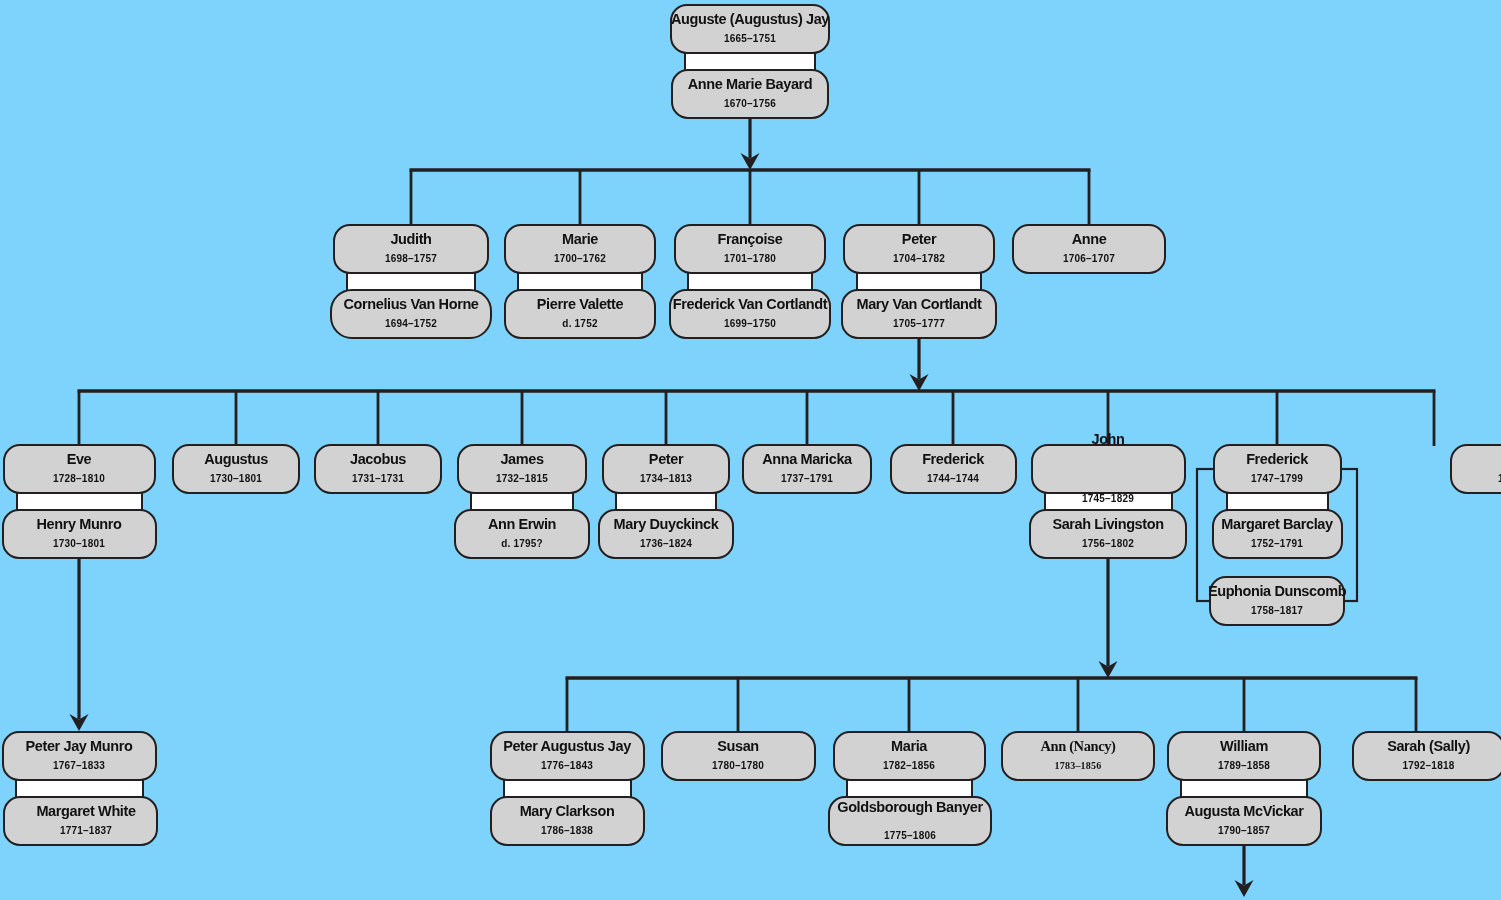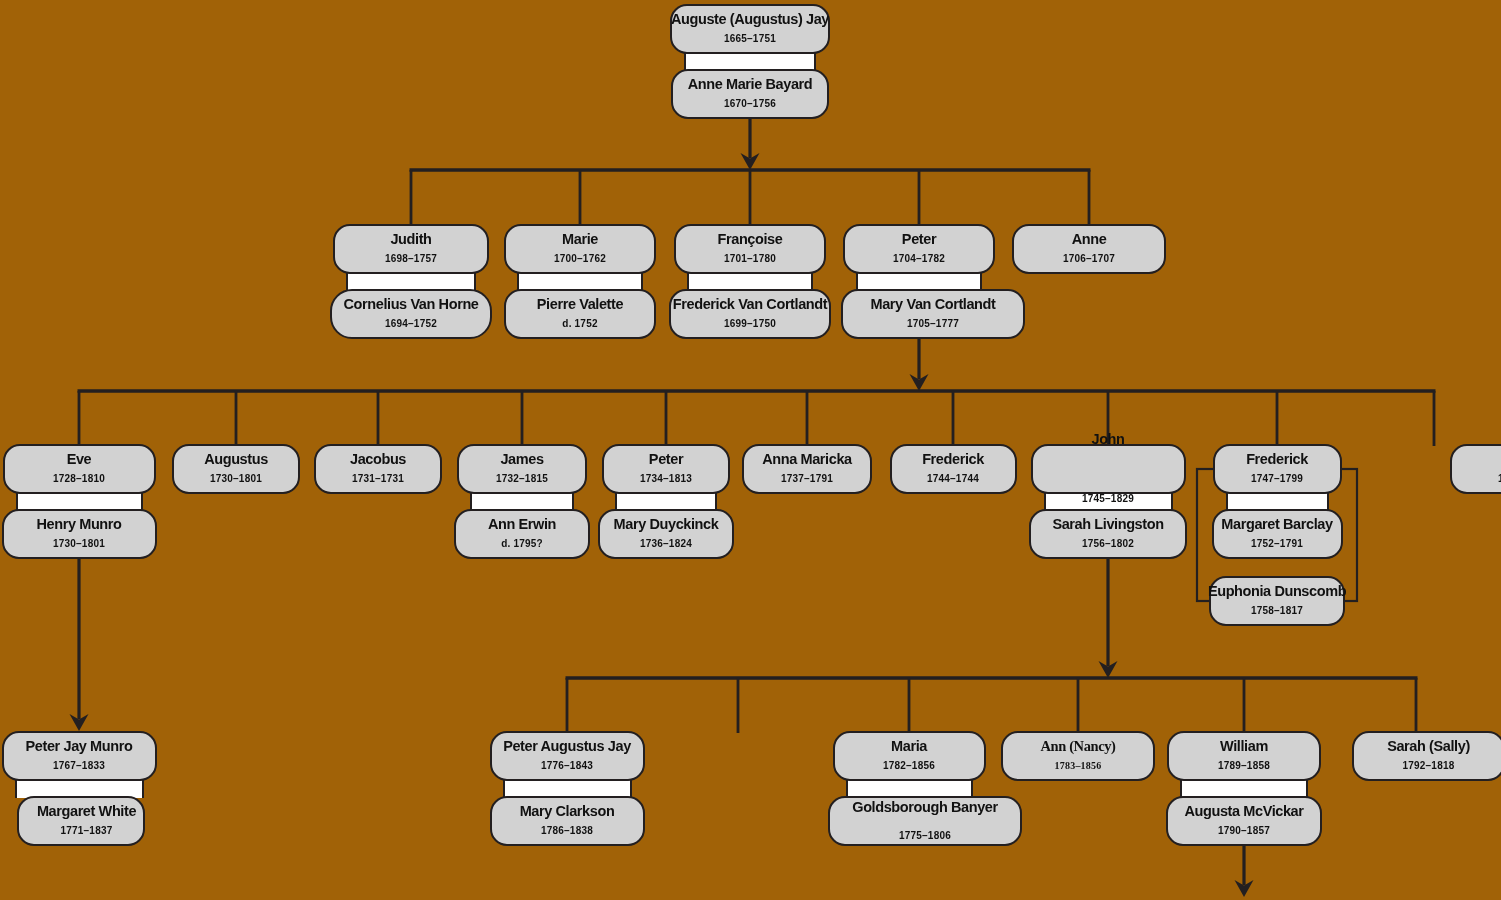--- a/index.html
+++ b/index.html
@@ -5,21 +5,21 @@
   html, body {
     margin: 0;
     padding: 0;
     background: #ffffff;
     font-family: "Liberation Sans", sans-serif;
   }
   .tree-canvas {
     position: relative;
     width: 1501px;
     height: 900px;
-    background: #a16207;
+    background: #7dd3fc;
     overflow: hidden;
   }
   .lines-layer {
     position: absolute;
     left: 0; top: 0;
     z-index: 0;
   }
   .collar {
     position: absolute;
     z-index: 1;
@@ -143,21 +143,21 @@
       <div class="person-dates">1701–1780</div>
     </div>
     <div class="person-box" style="left: 669px; top: 289px; width: 162px;">
       <div class="person-name">Frederick Van Cortlandt</div>
       <div class="person-dates">1699–1750</div>
     </div>
     <div class="person-box" style="left: 843px; top: 224px; width: 152px;">
       <div class="person-name">Peter</div>
       <div class="person-dates">1704–1782</div>
     </div>
-    <div class="person-box" style="left: 841px; top: 289px; width: 184px;">
+    <div class="person-box" style="left: 841px; top: 289px; width: 156px;">
       <div class="person-name">Mary Van Cortlandt</div>
       <div class="person-dates">1705–1777</div>
     </div>
     <div class="person-box" style="left: 1012px; top: 224px; width: 154px;">
       <div class="person-name">Anne</div>
       <div class="person-dates">1706–1707</div>
     </div>
     <div class="person-box" style="left: 2.5px; top: 444px; width: 153px;">
       <div class="person-name">Eve</div>
       <div class="person-dates">1728–1810</div>
@@ -219,37 +219,41 @@
       <div class="person-dates">1758–1817</div>
     </div>
     <div class="person-box" style="left: 1450px; top: 444px; width: 148px; align-items: center;">
       <div class="person-name">Mary</div>
       <div class="person-dates">1748–1752</div>
     </div>
     <div class="person-box" style="left: 1.5px; top: 731px; width: 155px;">
       <div class="person-name">Peter Jay Munro</div>
       <div class="person-dates">1767–1833</div>
     </div>
-    <div class="person-box" style="left: 17px; top: 796px; width: 128px; padding-left: 11px;">
+    <div class="person-box" style="left: 3px; top: 796px; width: 155px; padding-left: 11px;">
       <div class="person-name">Margaret White</div>
       <div class="person-dates">1771–1837</div>
     </div>
     <div class="person-box" style="left: 489.5px; top: 731px; width: 155px;">
       <div class="person-name">Peter Augustus Jay</div>
       <div class="person-dates">1776–1843</div>
     </div>
     <div class="person-box" style="left: 489.5px; top: 796px; width: 155px;">
       <div class="person-name">Mary Clarkson</div>
       <div class="person-dates">1786–1838</div>
     </div>
+    <div class="person-box" style="left: 660.5px; top: 731px; width: 155px;">
+      <div class="person-name">Susan</div>
+      <div class="person-dates">1780–1780</div>
+    </div>
     <div class="person-box" style="left: 832.5px; top: 731px; width: 153px;">
       <div class="person-name">Maria</div>
       <div class="person-dates">1782–1856</div>
     </div>
-    <div class="person-box" style="left: 828px; top: 796px; width: 194px; gap: 9px;">
+    <div class="person-box" style="left: 828px; top: 796px; width: 164px; gap: 9px;">
       <div class="person-name">Goldsborough Banyer</div>
       <div class="person-dates">1775–1806</div>
     </div>
     <div class="person-box" style="left: 1001px; top: 731px; width: 154px; font-family: Liberation Serif, serif;">
       <div class="person-name">Ann (Nancy)</div>
       <div class="person-dates">1783–1856</div>
     </div>
     <div class="person-box" style="left: 1167px; top: 731px; width: 154px;">
       <div class="person-name">William</div>
       <div class="person-dates">1789–1858</div>

